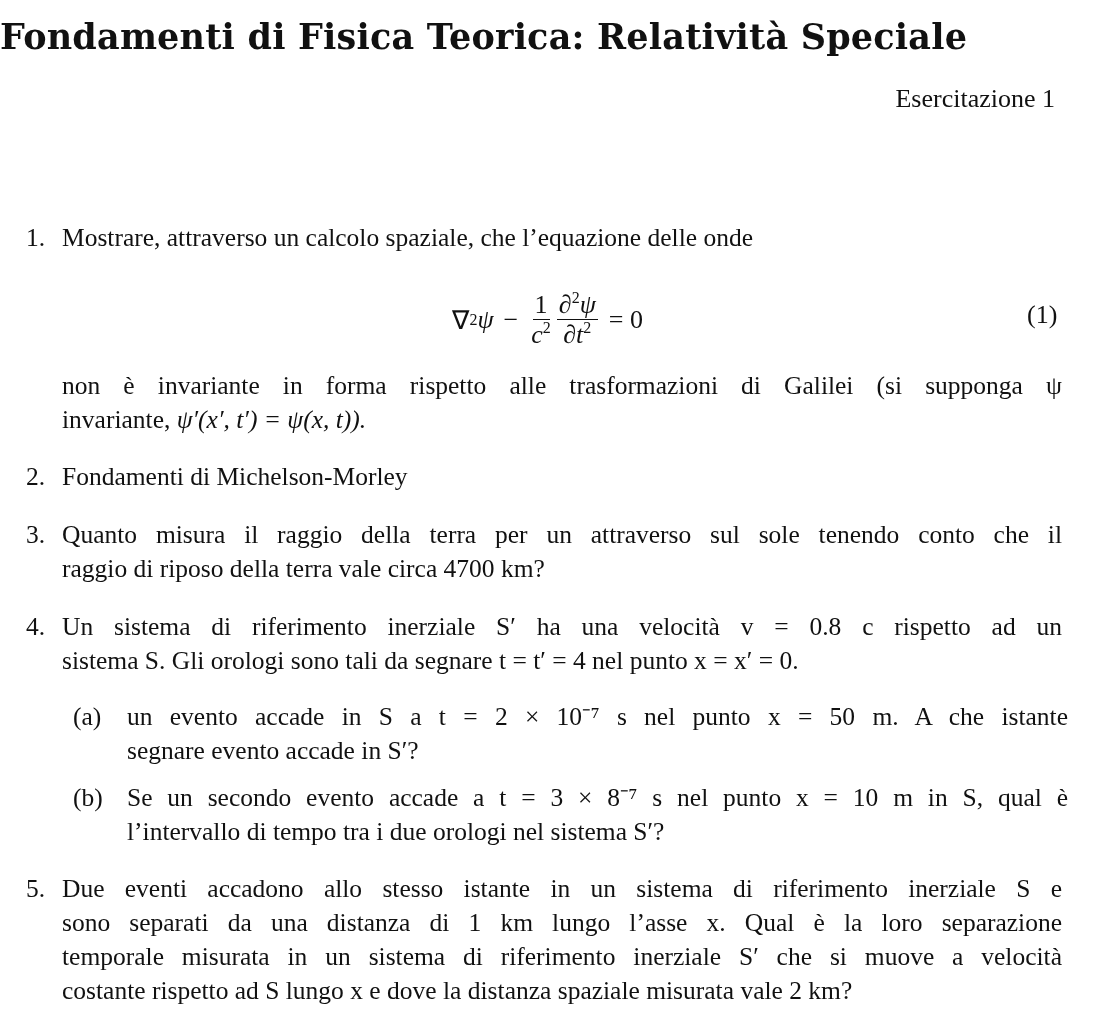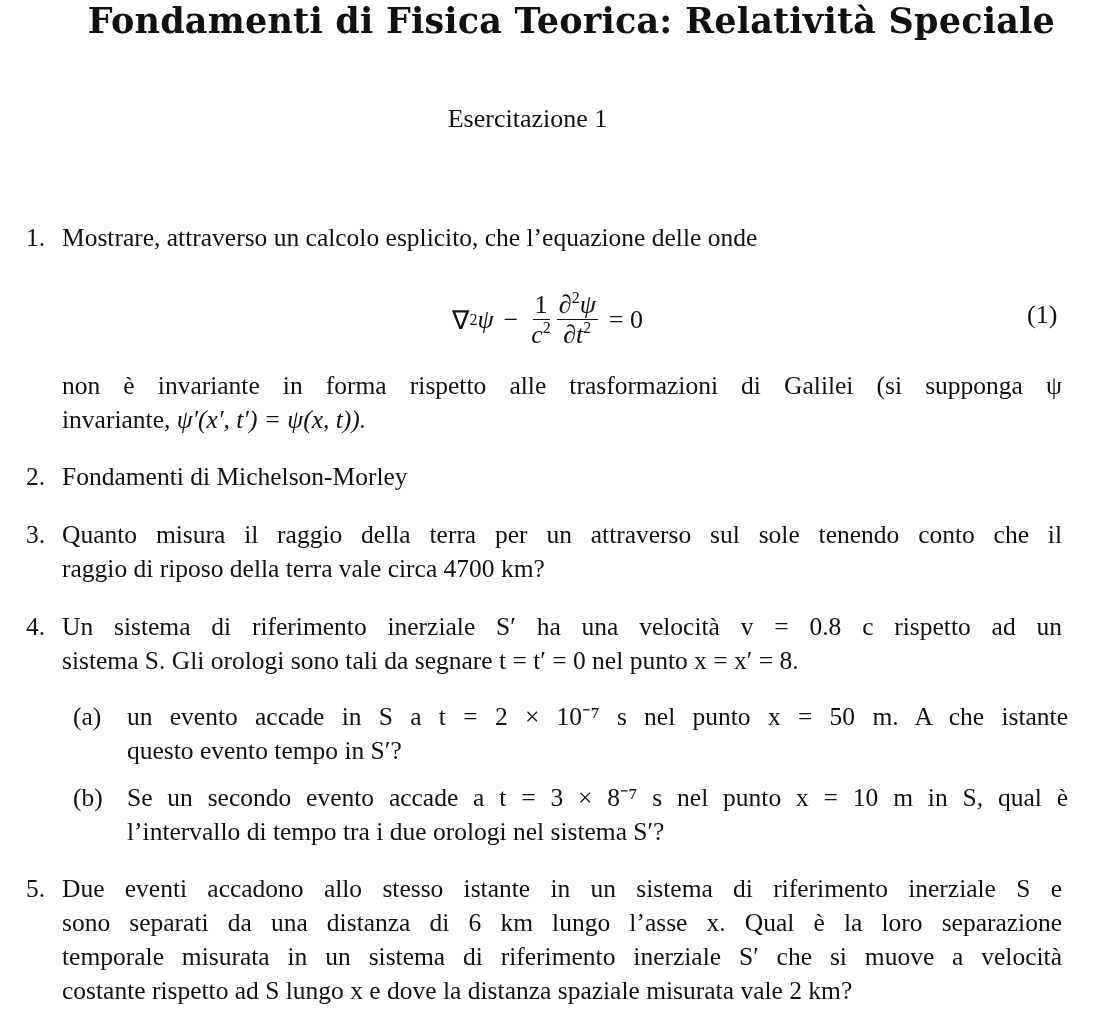--- a/index.html
+++ b/index.html
@@ -2,25 +2,25 @@
 <html><head>
   <meta charset="utf-8">
   <style>
     html, body { margin: 0; padding: 0; background: #ffffff; }
     body {
       width: 1100px; height: 1014px; overflow: hidden; position: relative;
       font-family: "DejaVu Serif", "Liberation Serif", serif;
       color: #111;
     }
     .title {
-      position: absolute; left: 0; top: 0; width: 1055px; text-align: right;
+      position: absolute; left: 0; top: 16px; width: 1055px; text-align: left;
       font-family: "DejaVu Serif", serif; font-weight: bold; font-size: 35px; letter-spacing: 0.2px;
     }
     .subtitle {
-      position: absolute; left: 0; top: 104px; width: 1055px; text-align: center;
+      position: absolute; left: 0; top: 84px; width: 1055px; text-align: right;
       font-family: "Liberation Serif", serif; font-size: 26px;
     }
     .body-text { font-family: "Liberation Serif", serif; font-size: 25.5px; line-height: 34px; }
     .item { position: absolute; left: 0; width: 1100px; }
     .num { position: absolute; left: 26px; }
     .txt { position: absolute; left: 62px; width: 1000px; text-align: justify; }
     .sub .lab { position: absolute; left: 73px; }
     .sub .txt { left: 127px; width: 941px; }
     i.m { font-style: italic; }
     sup { font-size: 16px; vertical-align: 10px; line-height: 0; }
@@ -40,21 +40,21 @@
 </head>
 <body>
 
 <div>
 
   <div class="title">Fondamenti di Fisica Teorica: Relatività Speciale</div>
   <div class="subtitle">Esercitazione 1</div>
 
   <div class="item body-text" style="top:221px;">
     <span class="num">1.</span>
-    <span class="txt">Mostrare, attraverso un calcolo esplicito, che l’equazione delle onde</span>
+    <span class="txt">Mostrare, attraverso un calcolo spaziale, che l’equazione delle onde</span>
   </div>
 
   <div class="eq">
     <span>∇</span>
       <sup>2</sup>
       <i class="m">ψ</i>
     <span style="margin:0 10px;">−</span>
     <span class="frac">
       <span class="top">1</span>
       <span class="bot"><i class="m">c</i><sup>2</sup></span>
@@ -85,45 +85,45 @@
   </div>
   <div class="item body-text" style="top:552px;">
     <span class="txt">raggio di riposo della terra vale circa 4700 km?</span>
   </div>
 
   <div class="item body-text" style="top:610px;">
     <span class="num">4.</span>
     <span class="txt justify-line">Un sistema di riferimento inerziale S′ ha una velocità v = 0.8 c rispetto ad un</span>
   </div>
   <div class="item body-text" style="top:644px;">
-    <span class="txt">sistema S. Gli orologi sono tali da segnare t = t′ = 0 nel punto x = x′ = 8.</span>
+    <span class="txt">sistema S. Gli orologi sono tali da segnare t = t′ = 4 nel punto x = x′ = 0.</span>
   </div>
 
   <div class="item body-text sub" style="top:700px;">
     <span class="lab">(a)</span>
     <span class="txt justify-line">un evento accade in S a t = 2 × 10⁻⁷ s nel punto x = 50 m.  A che istante</span>
   </div>
   <div class="item body-text sub" style="top:734px;">
-    <span class="txt">questo evento tempo in S′?</span>
+    <span class="txt">segnare evento accade in S′?</span>
   </div>
 
   <div class="item body-text sub" style="top:781px;">
     <span class="lab">(b)</span>
     <span class="txt justify-line">Se un secondo evento accade a t = 3 × 8⁻⁷ s nel punto x = 10 m in S, qual è</span>
   </div>
   <div class="item body-text sub" style="top:815px;">
     <span class="txt">l’intervallo di tempo tra i due orologi nel sistema S′?</span>
   </div>
 
   <div class="item body-text" style="top:872px;">
     <span class="num">5.</span>
     <span class="txt justify-line">Due eventi accadono allo stesso istante in un sistema di riferimento inerziale S e</span>
   </div>
   <div class="item body-text" style="top:906px;">
-    <span class="txt justify-line">sono separati da una distanza di 6 km lungo l’asse x.  Qual è la loro separazione</span>
+    <span class="txt justify-line">sono separati da una distanza di 1 km lungo l’asse x.  Qual è la loro separazione</span>
   </div>
   <div class="item body-text" style="top:940px;">
     <span class="txt justify-line">temporale misurata in un sistema di riferimento inerziale S′ che si muove a velocità</span>
   </div>
   <div class="item body-text" style="top:974px;">
     <span class="txt">costante rispetto ad S lungo x e dove la distanza spaziale misurata vale 2 km?</span>
   </div>
 
 </div>
 

